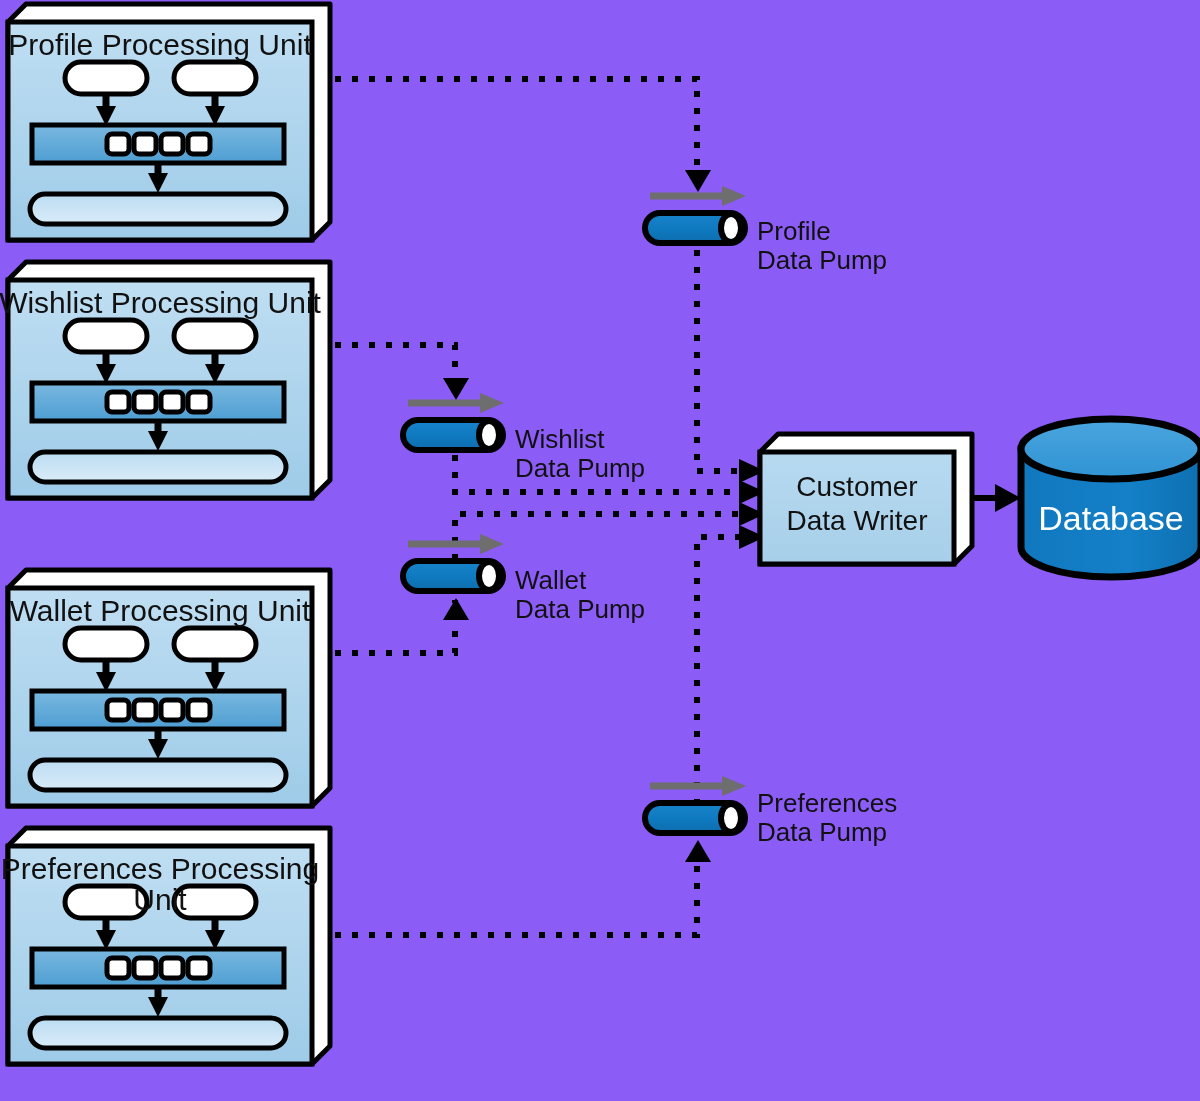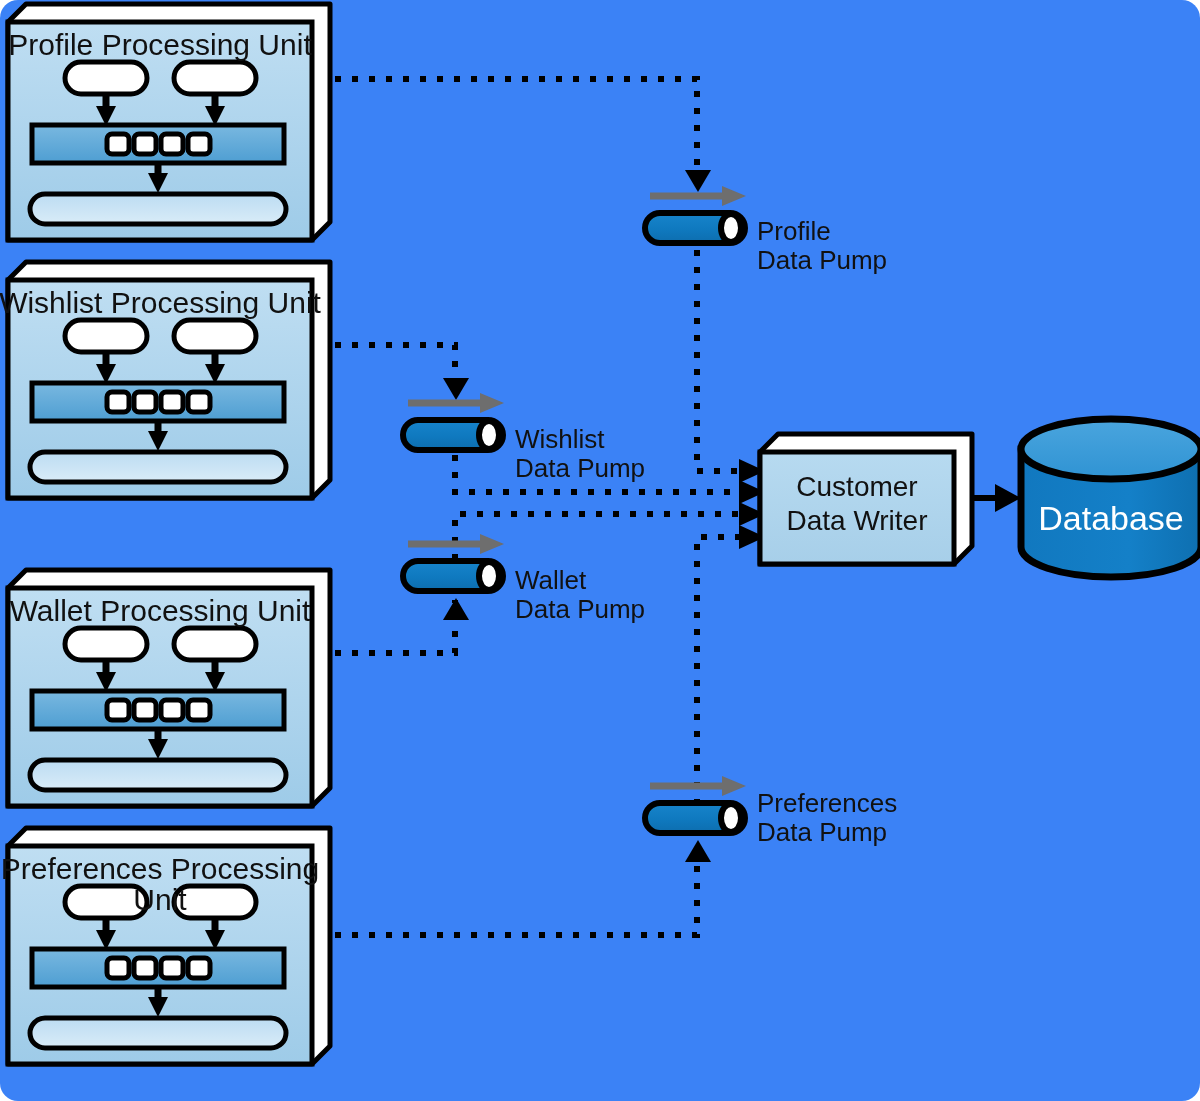--- a/index.html
+++ b/index.html
@@ -7,23 +7,22 @@
     padding: 0;
     background: #ffffff;
   }
   body {
     font-family: "Liberation Sans", sans-serif;
   }
   #diagram-root {
     position: relative;
     width: 1200px;
     height: 1101px;
-    background: #3b82f6;
+    background: #8b5cf6;
     overflow: hidden;
-    border-radius: 18px;
   }
   #diagram-svg {
     position: absolute;
     left: 0;
     top: 0;
     width: 1200px;
     height: 1101px;
   }
   .unit-title {
     font-family: "Liberation Sans", sans-serif;

